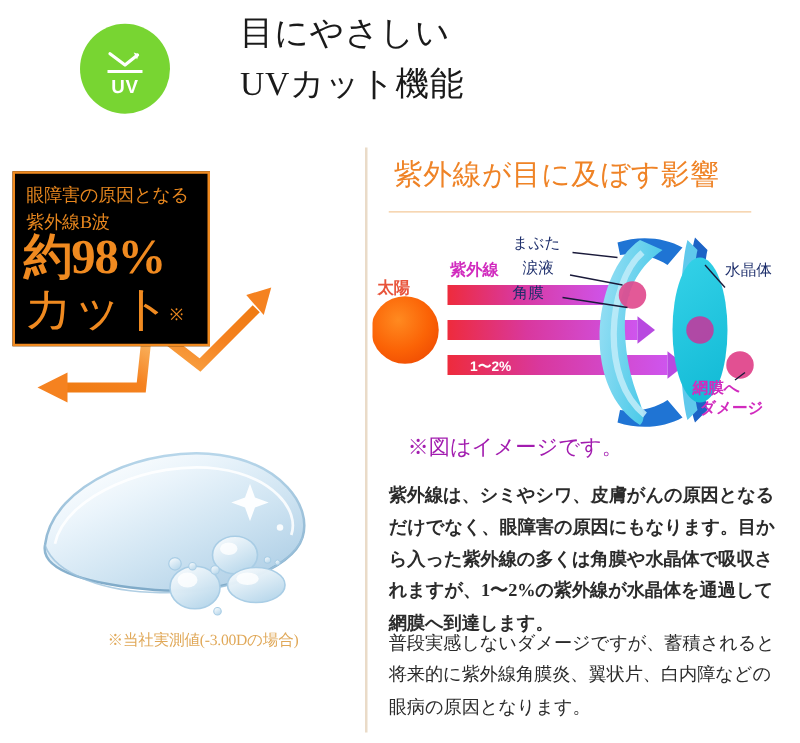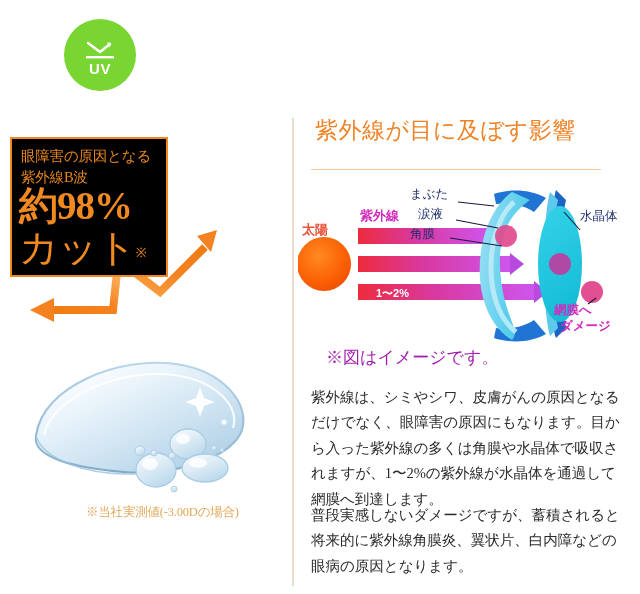--- a/index.html
+++ b/index.html
@@ -110,21 +110,21 @@
   }
 
   
   #right-panel {
     position: absolute;
     left: 292px; top: 112px;
     width: 348px; height: 482px;
   }
   #section-heading {
     position: absolute;
-    left: 23px; top: 3px;
+    left: 23px; top: 12px;
     font-size: 23px;
     color: #EF8326;
     letter-spacing: 0.5px;
     white-space: nowrap;
     text-align: center;
   }
   #heading-rule {
     position: absolute;
     left: 19px; top: 57px;
     width: 290px; height: 1px;
@@ -144,37 +144,39 @@
   }
   .body-para {
     position: absolute;
     left: 19px;
     width: 315px;
     font-size: 14.6px;
     line-height: 25.5px;
     color: #2b2b2b;
     letter-spacing: -0.1px;
   }
-  #para-1 { top: 258px; }
+  #para-1 { top: 258px; font-weight: bold; }
   #para-2 { top: 376px; }
 </style>
 </head>
 <body>
 
 <div id="header">
 
   <div id="uv-badge">
     <svg width="72" height="72" viewBox="0 0 72 72">
       <path d="M24 24 L36 33 L46 25" fill="none" stroke="#ffffff" stroke-width="2.6" stroke-linecap="round" stroke-linejoin="round"></path>
       <path d="M43 23 L47 24.4 L45.6 28.6 Z" fill="#ffffff"></path>
       <rect x="22" y="37" width="28" height="2.4" fill="#ffffff"></rect>
       <text x="36" y="55" text-anchor="middle" font-family="'Liberation Sans',sans-serif" font-size="15" font-weight="bold" fill="#ffffff" letter-spacing="0.5">UV</text>
     </svg>
   </div>
 
+  <div id="header-title">目にやさしい
+UVカット機能</div>
 </div>
 
 <div id="panel-divider"></div>
 
 <div id="left-panel">
 
   <svg id="arrows" width="292" height="482">
     <defs>
       <linearGradient id="gArrow" x1="0" y1="1" x2="1" y2="0">
         <stop offset="0%" stop-color="#F9A94B"></stop>

